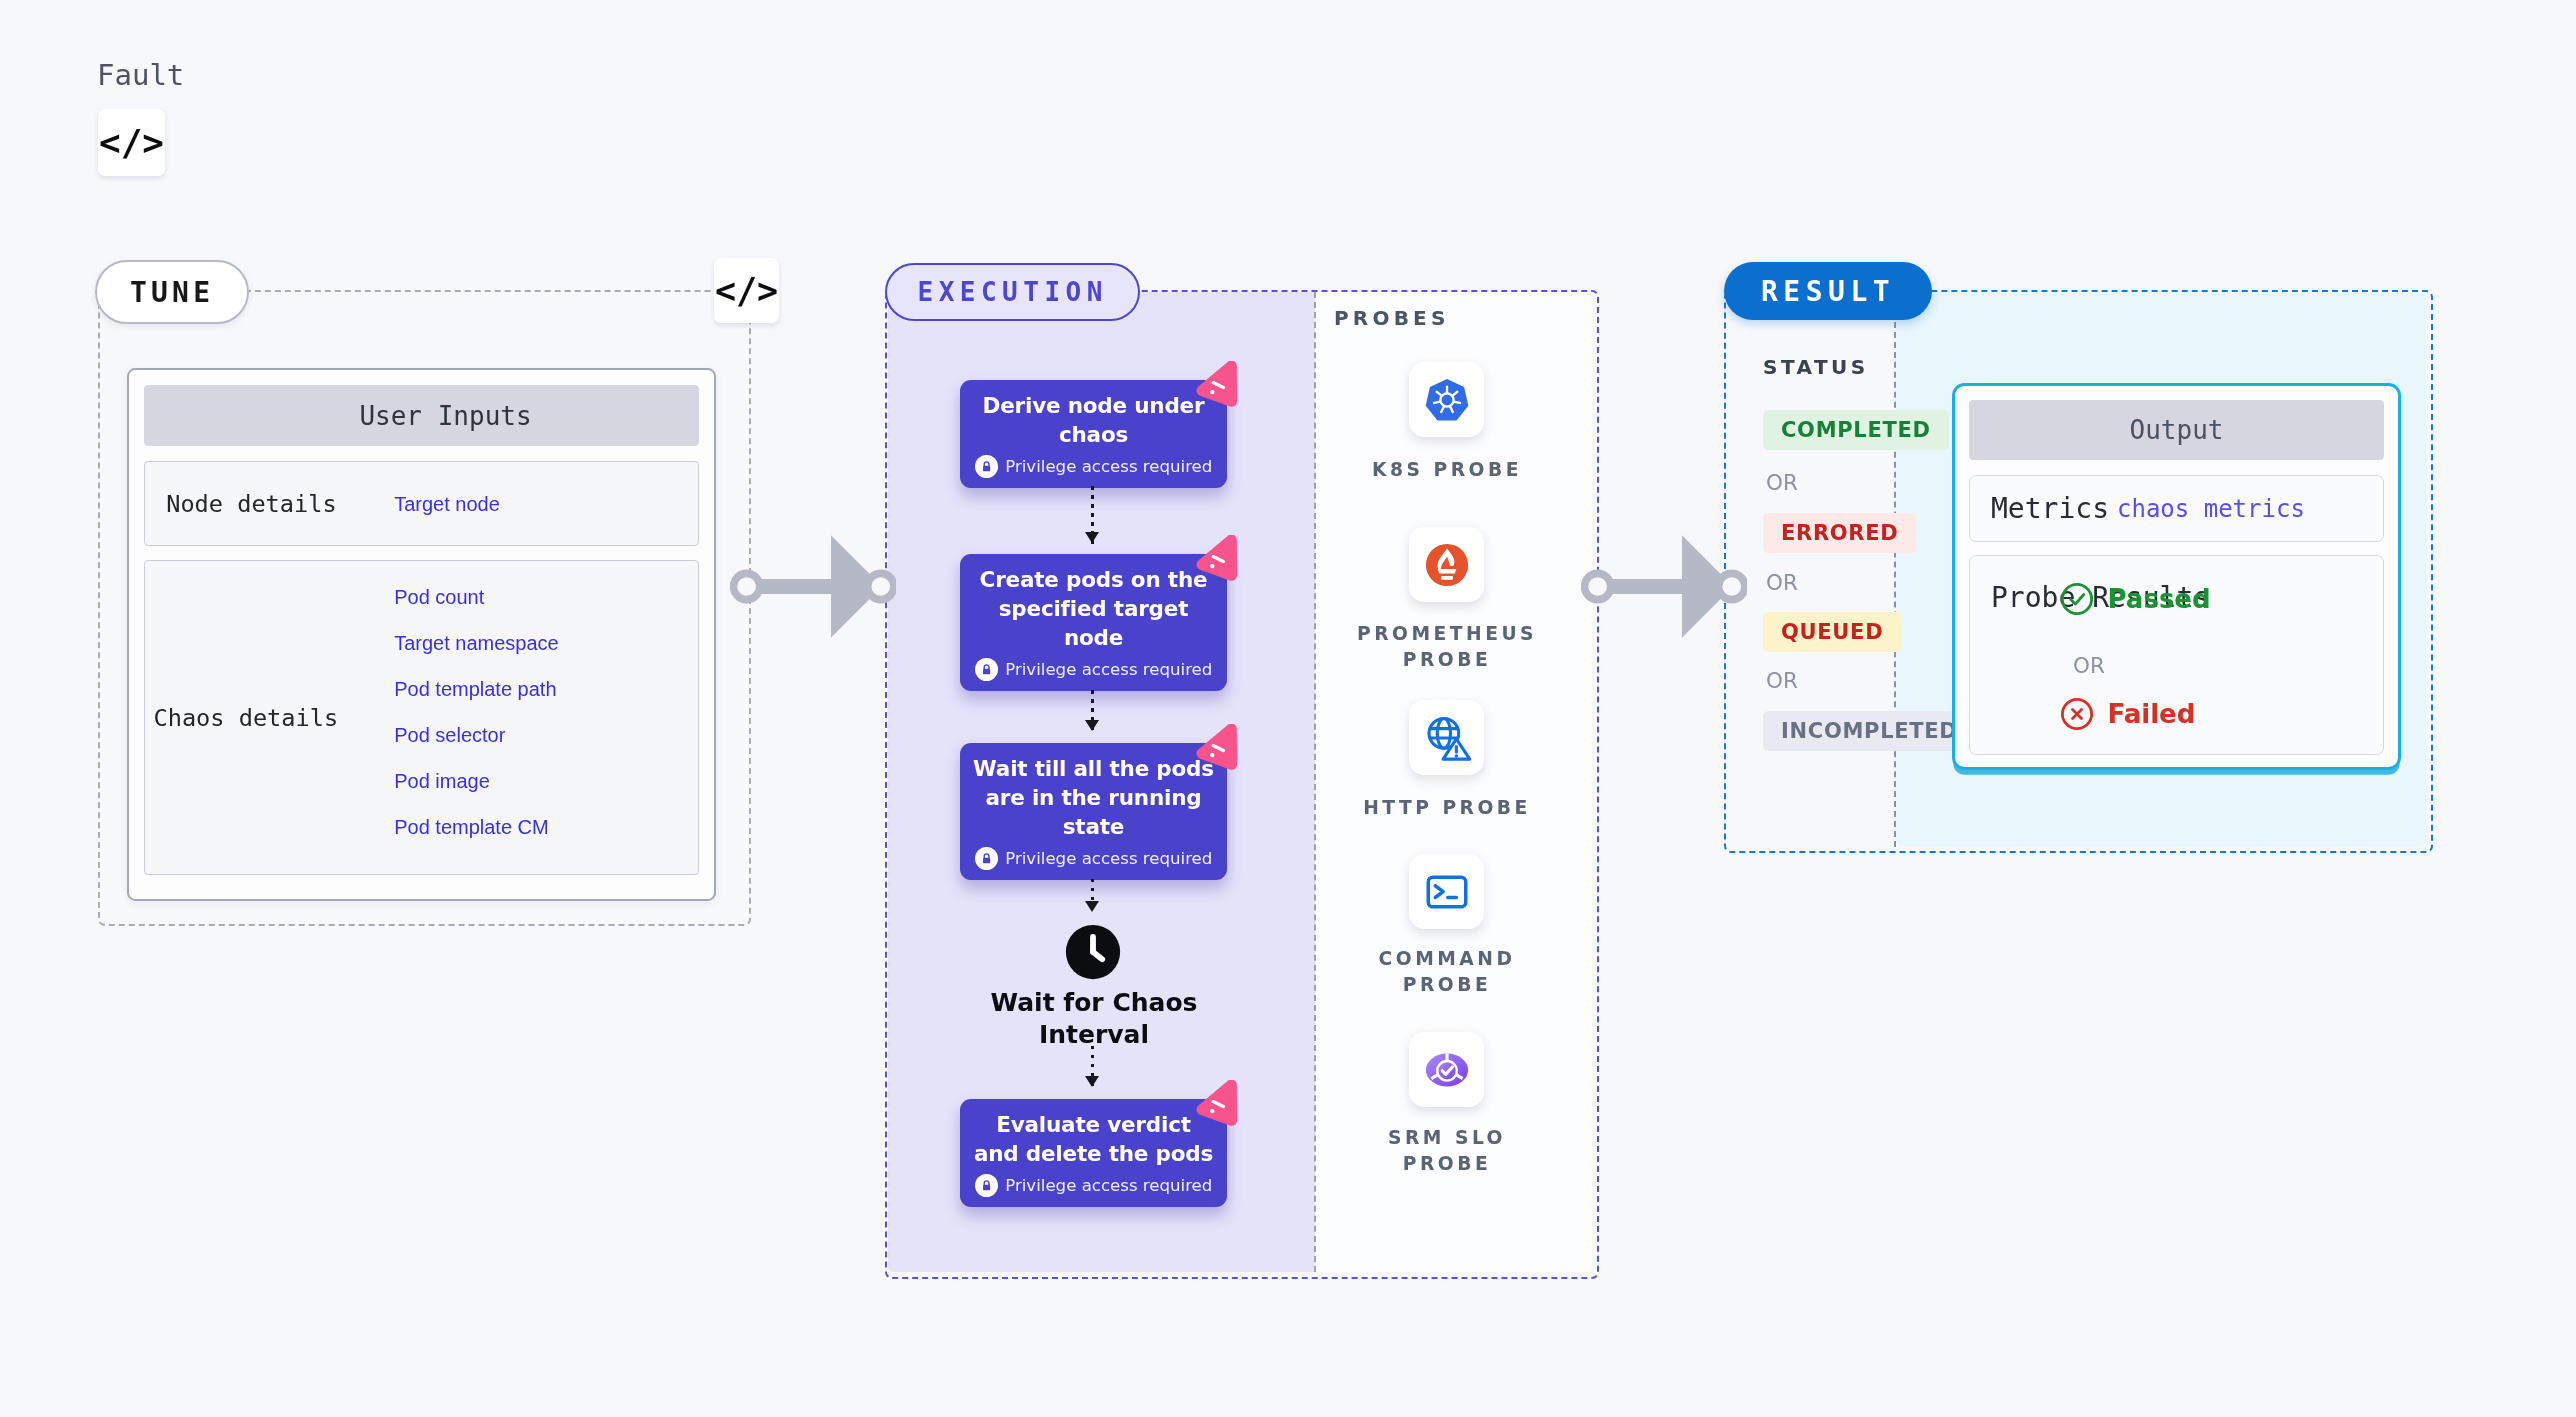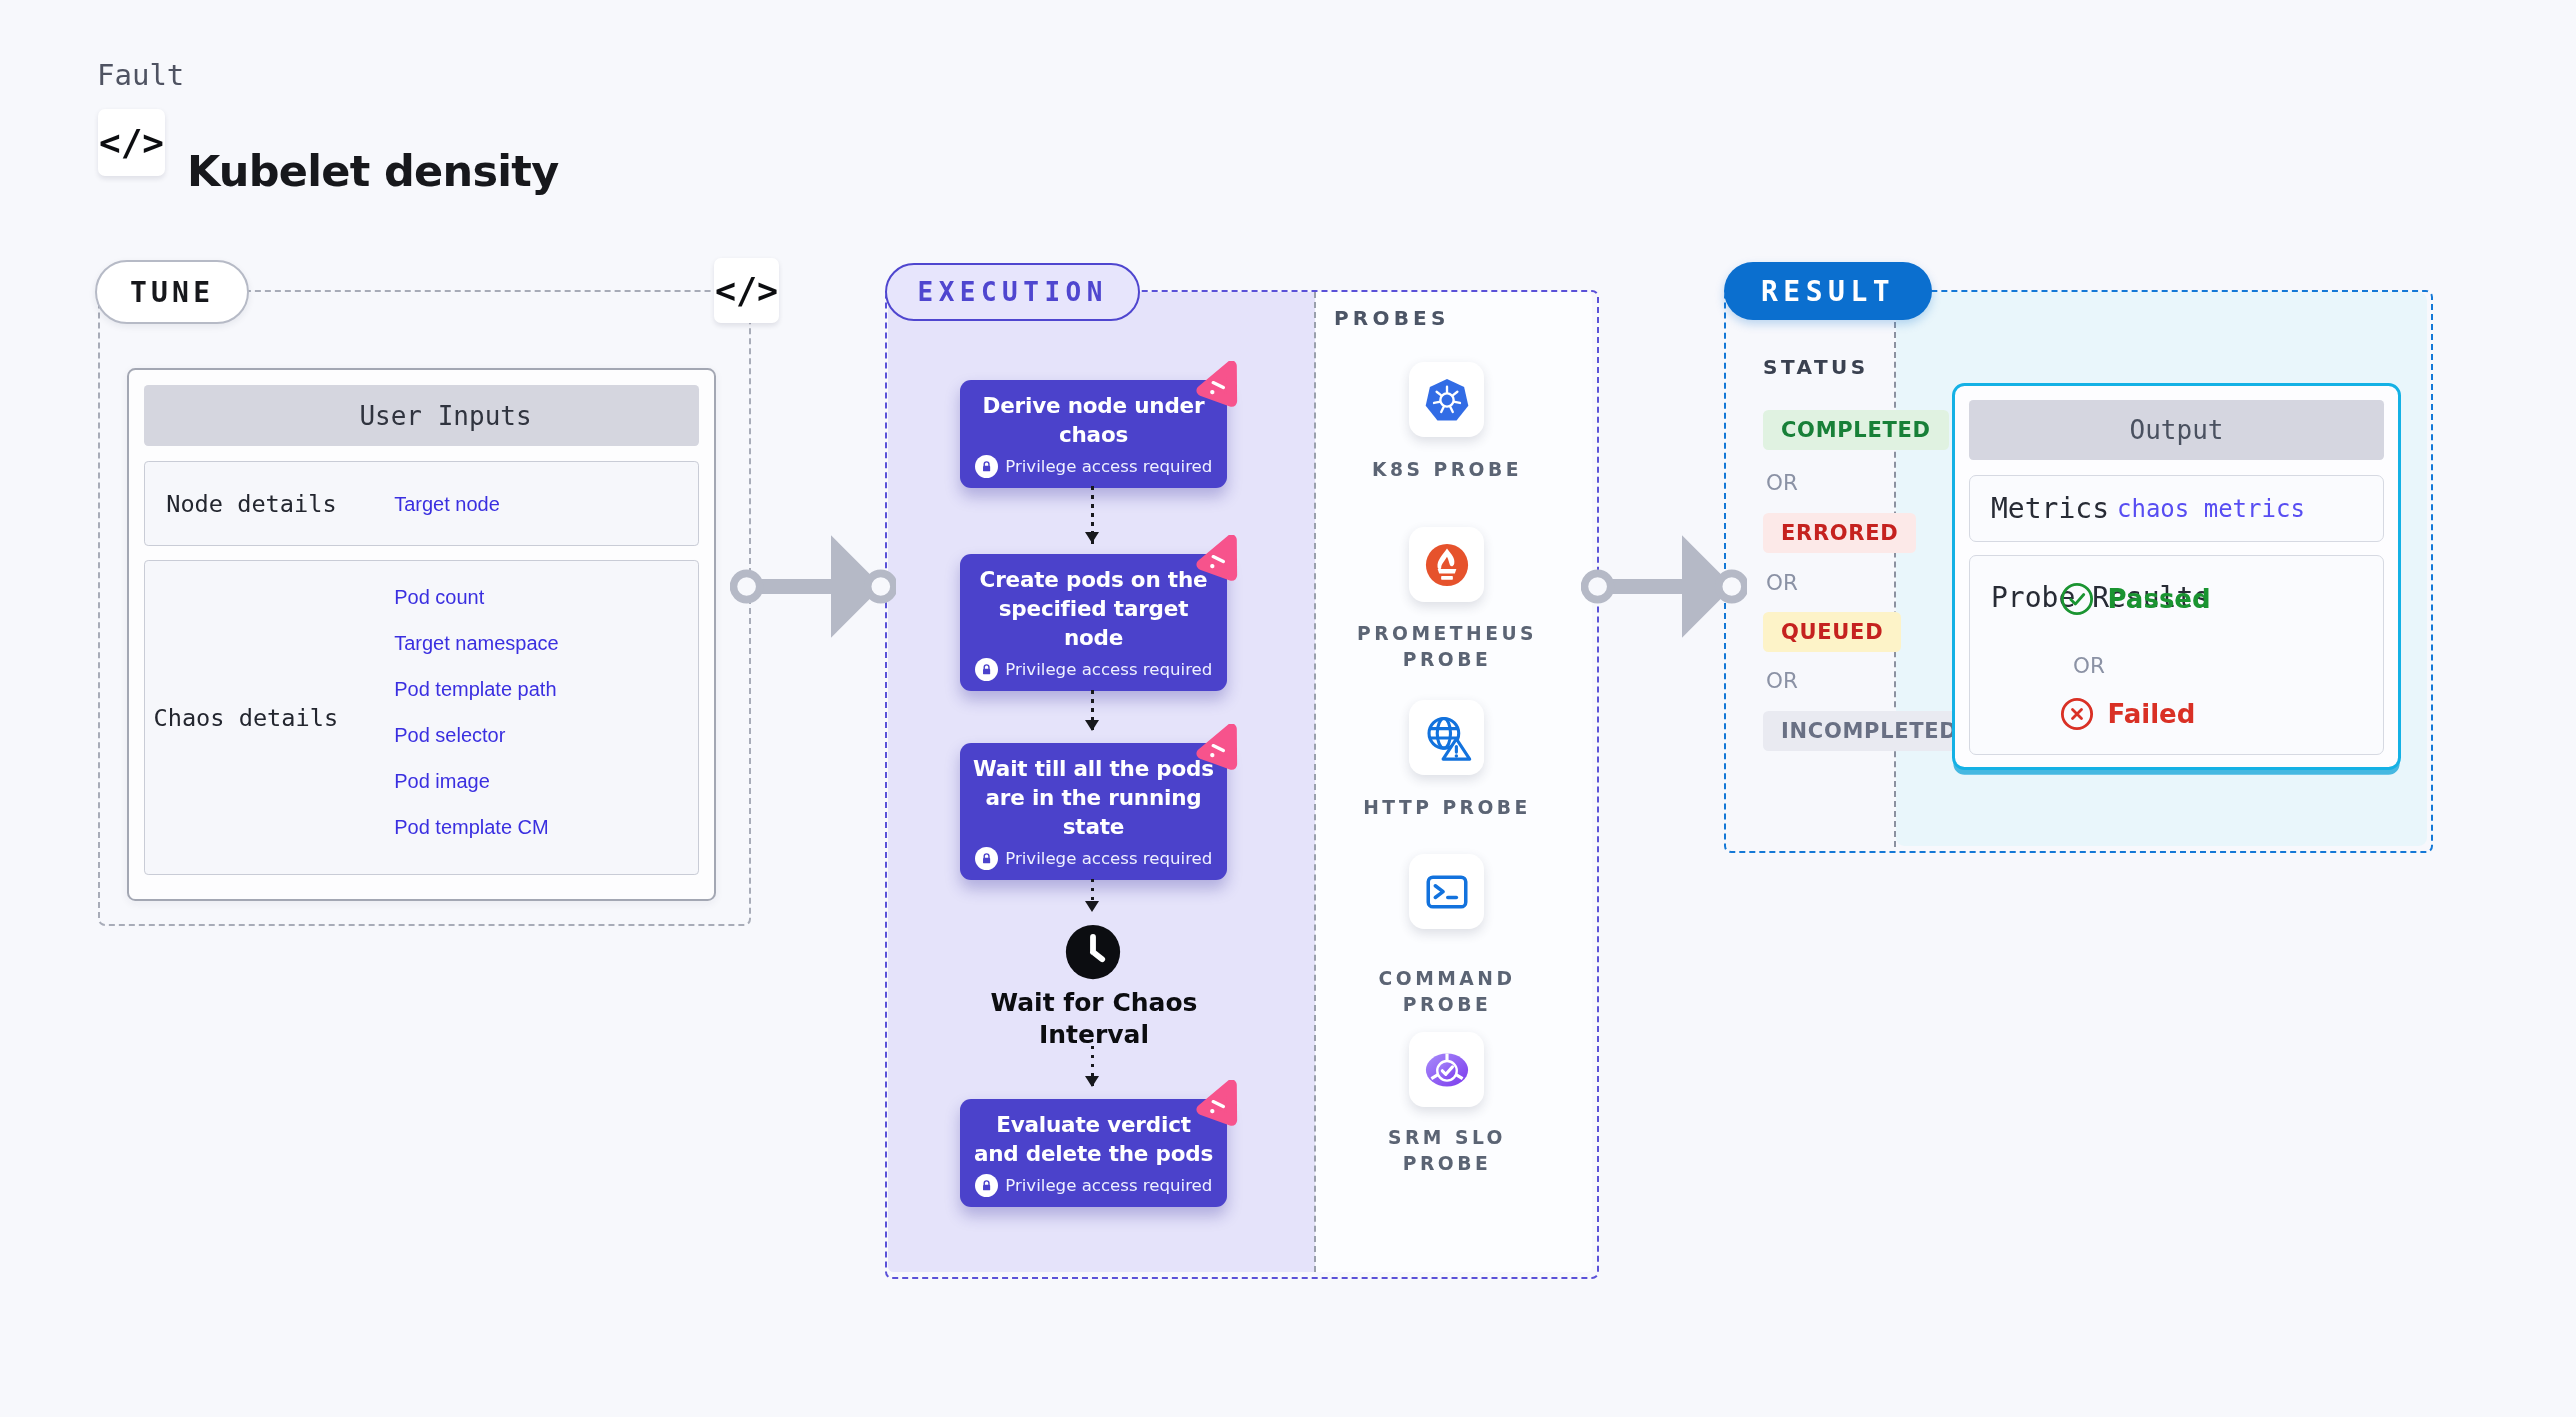--- a/index.html
+++ b/index.html
@@ -88,21 +88,21 @@
 
   
   .probes-title{position:absolute;left:1334px;top:306px;font-size:20px;font-weight:bold;letter-spacing:4.2px;
     color:#4c5566;z-index:3;}
   .probe-tile{position:absolute;left:1409px;width:75px;height:75px;background:#ffffff;border-radius:15.2px;
     box-shadow:0 4.2px 11px rgba(40,50,80,.14);display:flex;align-items:center;justify-content:center;z-index:3;}
   .probe-tile svg{width:50px;height:50px;}
   #tile-k8s{top:362px;}#tile-prom{top:527px;}#tile-http{top:700px;}#tile-cmd{top:854px;}#tile-srm{top:1032px;}
   .probe-label{position:absolute;left:1343px;width:208px;text-align:center;font-size:18.7px;font-weight:bold;
     letter-spacing:3.5px;color:#5b6474;line-height:26px;z-index:3;}
-  #lbl-k8s{top:457px;}#lbl-prom{top:621px;}#lbl-http{top:795px;}#lbl-cmd{top:946px;margin-top:20px;}#lbl-srm{top:1125px;}
+  #lbl-k8s{top:457px;}#lbl-prom{top:621px;}#lbl-http{top:795px;}#lbl-cmd{top:946px;}#lbl-srm{top:1125px;}
 
   
   .status-title{position:absolute;left:1763px;top:355px;font-size:20px;font-weight:bold;letter-spacing:3.5px;
     color:#3a4150;z-index:3;}
   .badge{position:absolute;left:1763px;height:40px;display:inline-flex;align-items:center;padding:0 18px;
     border-radius:5.5px;font-size:21px;font-weight:bold;letter-spacing:0.7px;z-index:3;}
   #badge-completed{top:410px;}#badge-errored{top:513px;}#badge-queued{top:612px;}#badge-incompleted{top:711px;}
   .or{position:absolute;left:1766px;font-size:21.5px;color:#8b92a5;z-index:3;}
   #or-1{top:470px;}#or-2{top:570px;}#or-3{top:668px;}
 
@@ -126,21 +126,20 @@
   #verdict-failed{top:140px;color:#d93025;}
   .or-out{position:absolute;left:103px;top:97px;font-size:21.5px;color:#8b92a5;}
 </style>
 </head>
 <body>
 
 <div class="canvas">
 
   <div class="eyebrow">Fault</div>
   <div class="code-chip" id="header-code">&lt;/&gt;</div>
-  <h1 class="page-title">Kubelet density</h1>
 
   <div class="tune-box"></div>
   <div class="pill tune-pill">TUNE</div>
   <div class="code-chip" id="tune-code">&lt;/&gt;</div>
 
   <div class="ui-card">
     <div class="ui-header">User Inputs</div>
     <div class="ui-row ui-row1">
       <span class="ui-label" style="left:21px;">Node details</span>
       <span class="ui-links" style="top:0;bottom:0;justify-content:center;">

